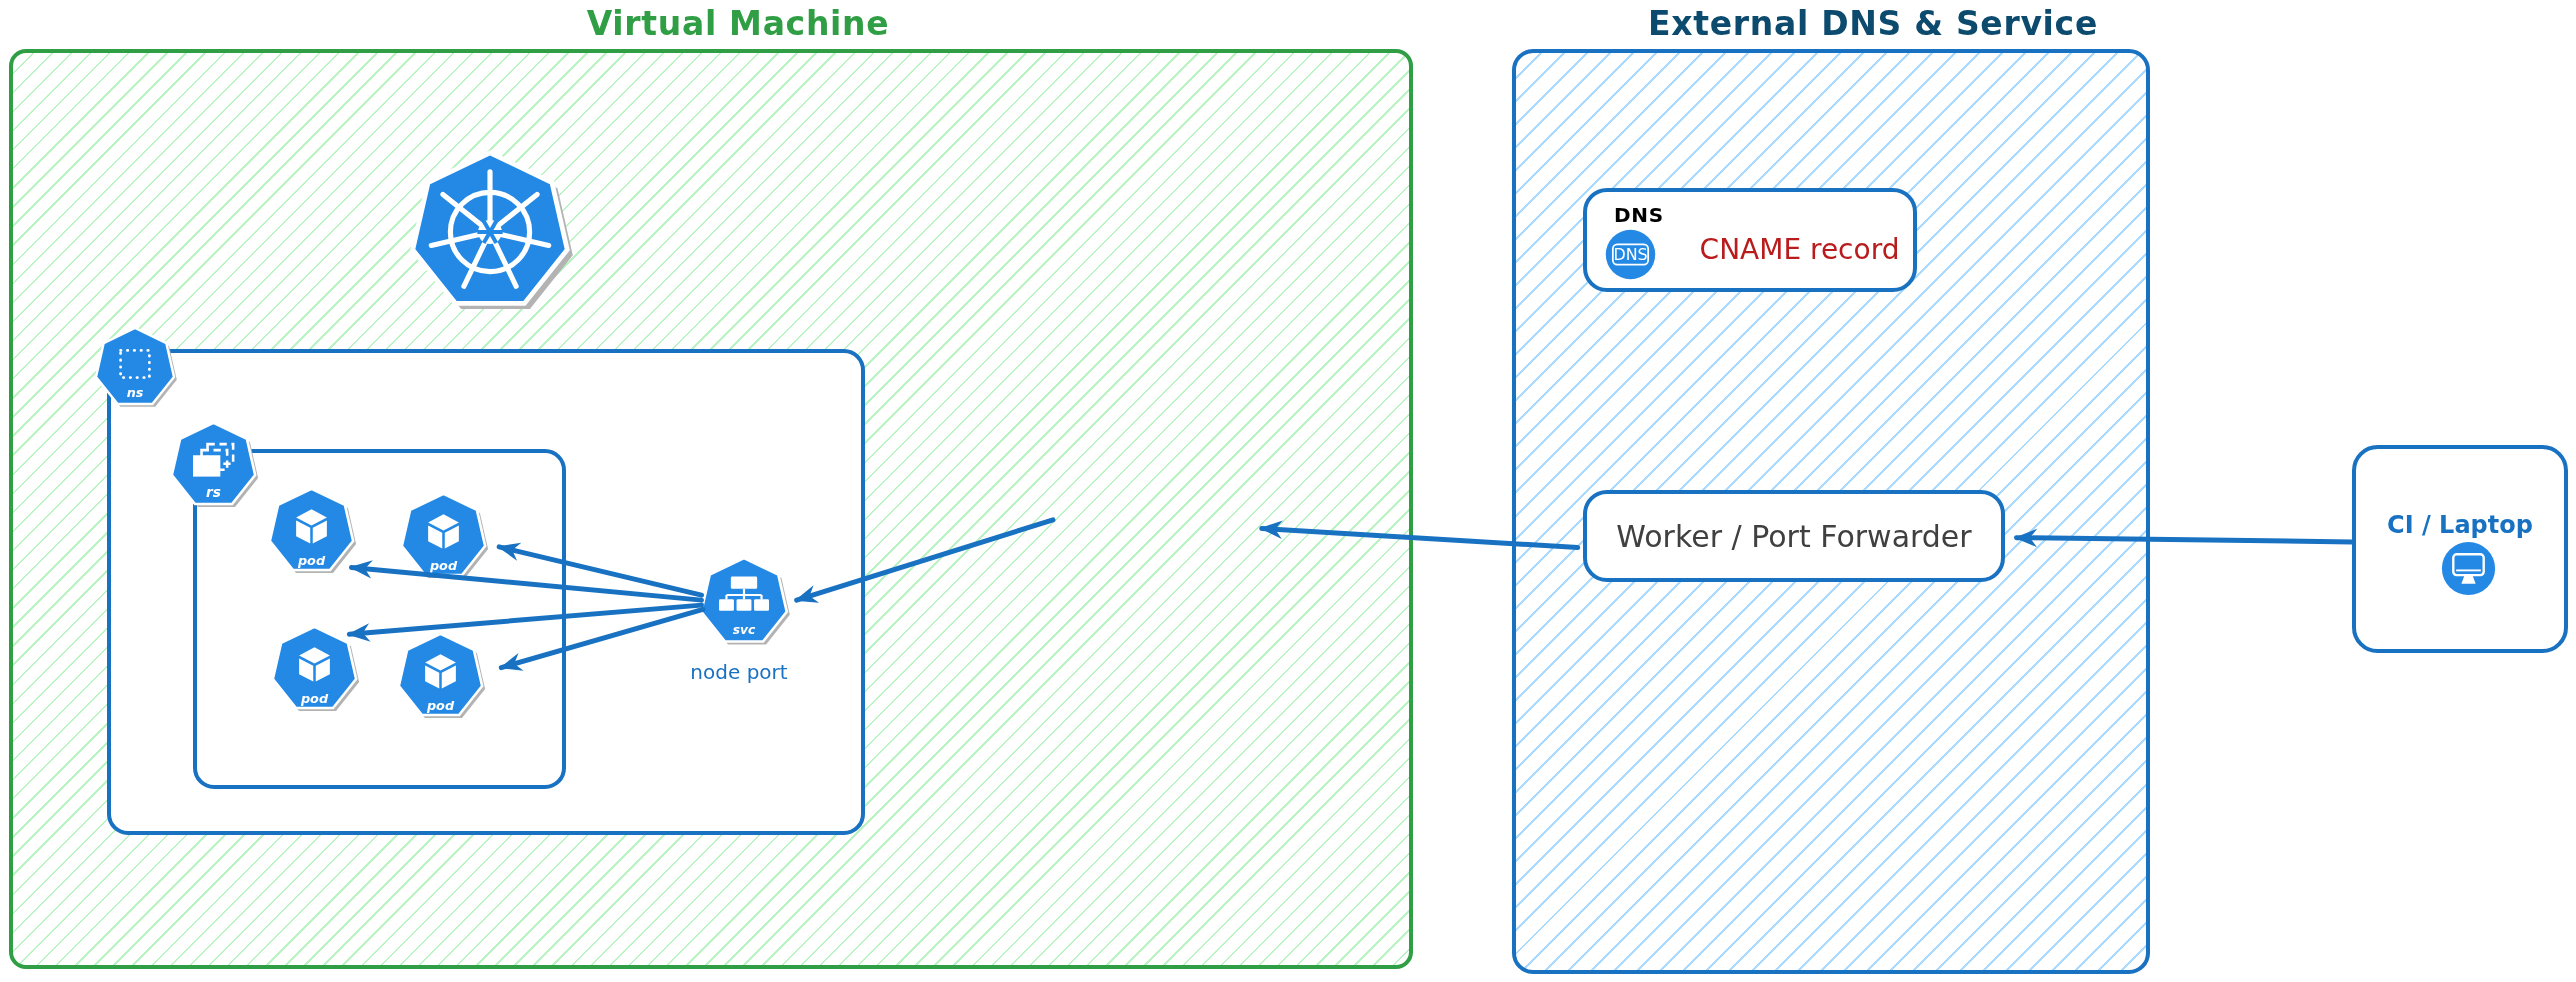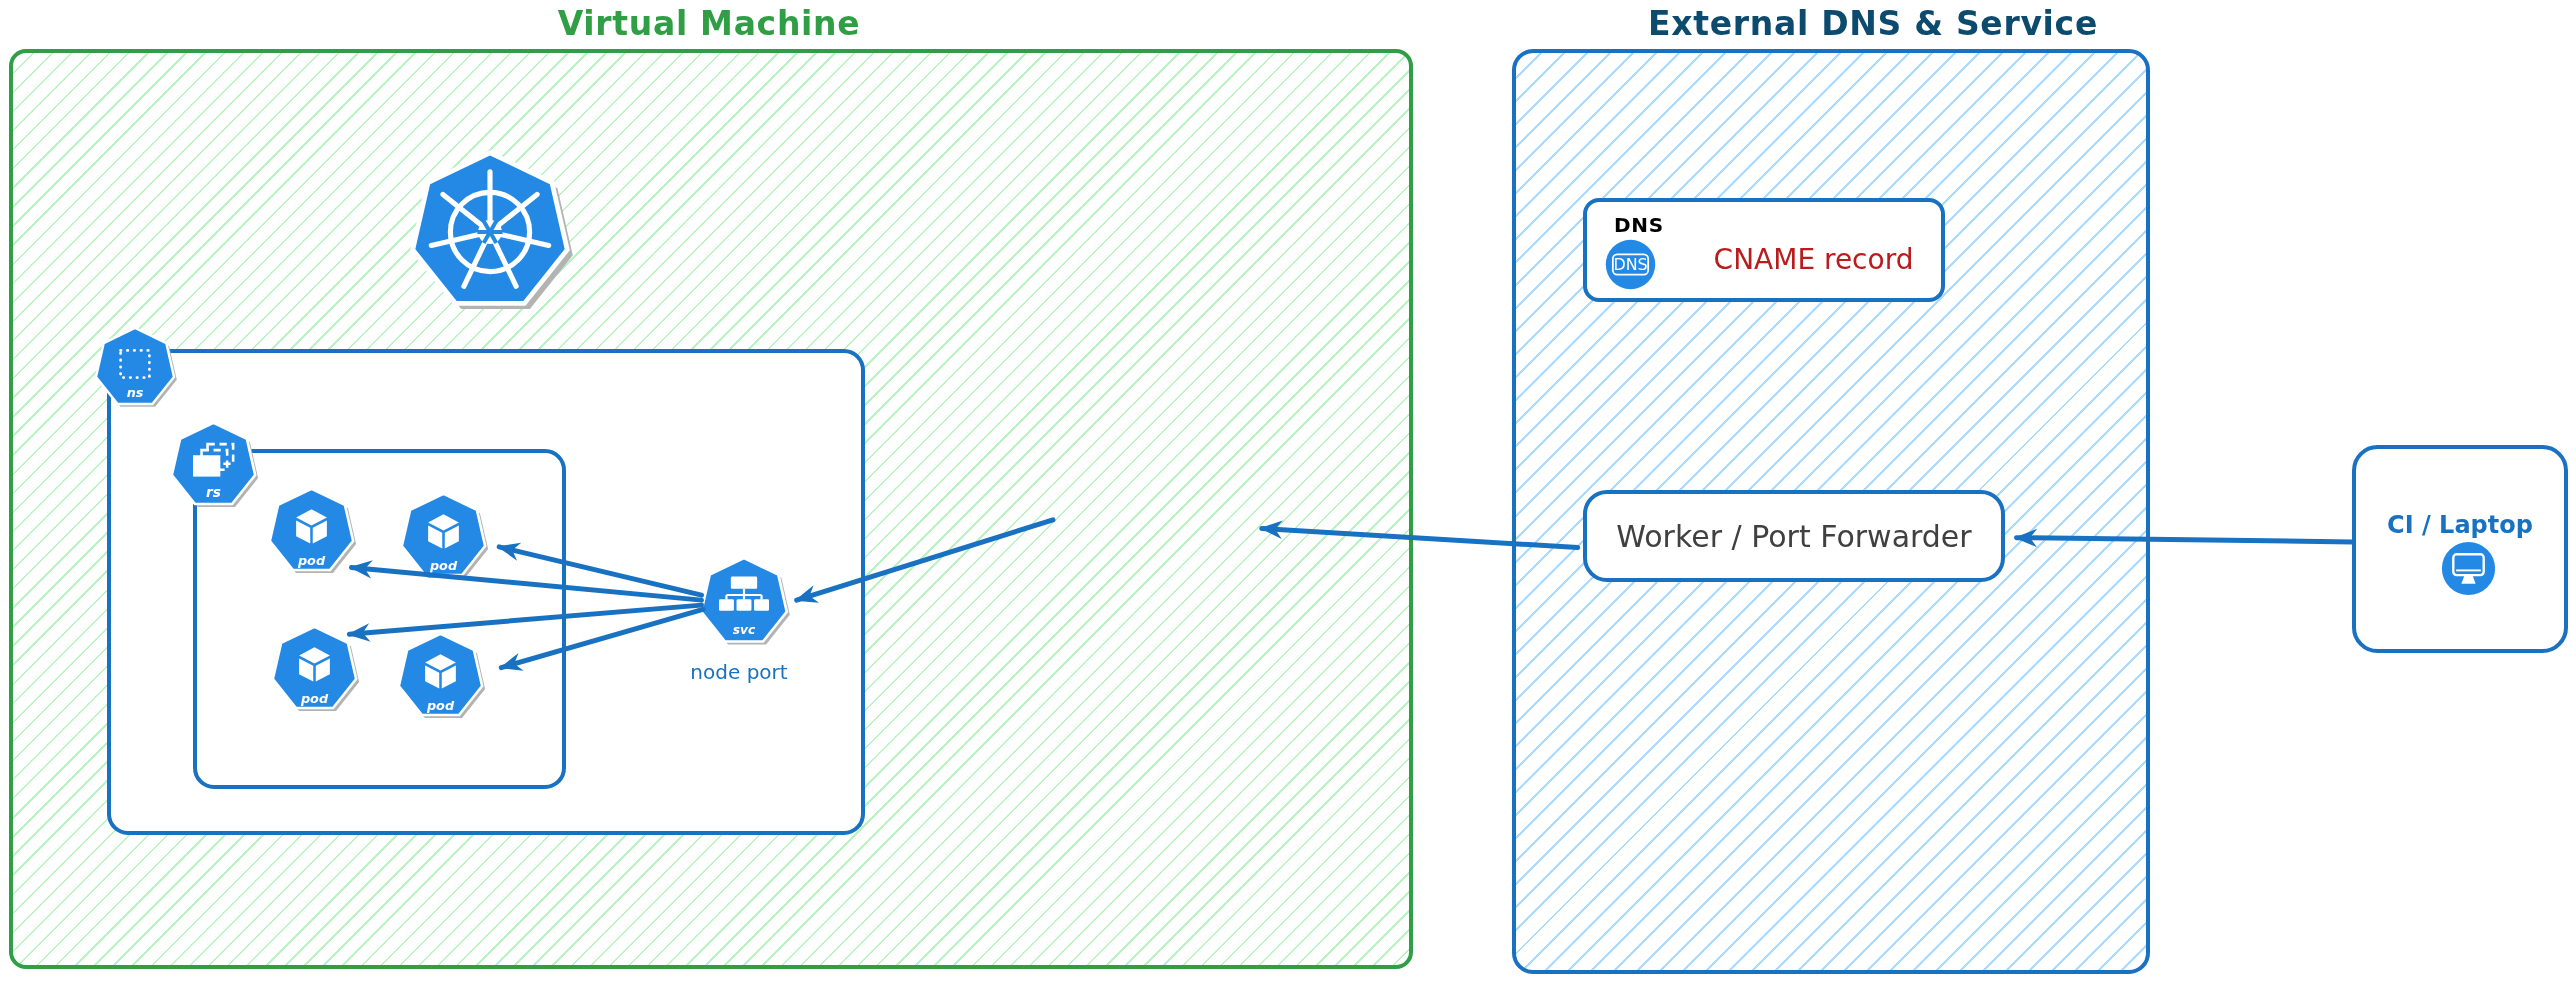--- a/index.html
+++ b/index.html
@@ -30,40 +30,40 @@
     background:#ffffff;box-sizing:border-box;border:4.3px solid #1971c2;
   }
   .ns-box{left:107px;top:349px;width:758px;height:486px;border-radius:21px;}
   .pods-box{left:193px;top:449px;width:373px;height:340px;border-radius:21px;}
   .rp-box{
     left:1054px;top:479px;width:197px;height:89px;border-radius:27px;
     background:#ffffff;border:4.3px solid #2f9e44;box-sizing:border-box;
     display:flex;align-items:center;justify-content:center;
   }
   .rp-box span{font-size:30px;color:#2f9e44;font-weight:500;white-space:nowrap;}
-  .dns-card{left:1583px;top:198px;width:362px;height:104px;border-radius:16px;}
+  .dns-card{left:1583px;top:188px;width:334px;height:104px;border-radius:24px;}
   .worker-card{
     left:1583px;top:490px;width:422px;height:92px;border-radius:24px;
     display:flex;align-items:center;justify-content:center;
   }
   .worker-card span{font-size:30px;color:#404040;font-weight:500;white-space:nowrap;}
   .ci-box{left:2352px;top:445px;width:216px;height:208px;border-radius:25.6px;}
   .ci-label{left:0;right:0;top:62px;text-align:center;font-size:24px;color:#1971c2;font-weight:600;}
   .dns-tag{left:27px;top:11.4px;font-size:20px;color:#000000;font-weight:600;letter-spacing:0.7px;}
   .cname-label{left:99px;right:0;top:41px;text-align:center;font-size:28px;color:#b91c1c;font-weight:500;white-space:nowrap;}
   .nodeport-label{left:739px;top:660px;transform:translateX(-50%);font-size:20px;color:#1971c2;font-weight:500;white-space:nowrap;}
   .overlay{left:0;top:0;pointer-events:none;}
   .icon-text{font-family:"DejaVu Sans", sans-serif;font-style:italic;font-weight:600;fill:#ffffff;}
 </style>
 </head>
 <body>
 
 <div id="canvas">
 
-  <div class="abs section-title green-t" style="left:709px;">Virtual Machine</div>
+  <div class="abs section-title green-t" style="left:738px;">Virtual Machine</div>
   <div class="abs vm-box"></div>
 
   <div class="abs section-title blue-t" style="left:1830px;">External DNS &amp; Service</div>
   <div class="abs ext-box"></div>
 
   <div class="abs white-card ns-box"></div>
   <div class="abs white-card pods-box"></div>
 
   <svg class="abs" style="left:387px;top:129px;" width="206" height="206" viewBox="-130 -130 260 260">
     <polygon points="7,-93 85.2,-55.3 104.5,29.3 50.4,97.1 -36.4,97.1 -90.5,29.3 -71.2,-55.3" fill="#b3b3b3"></polygon>

